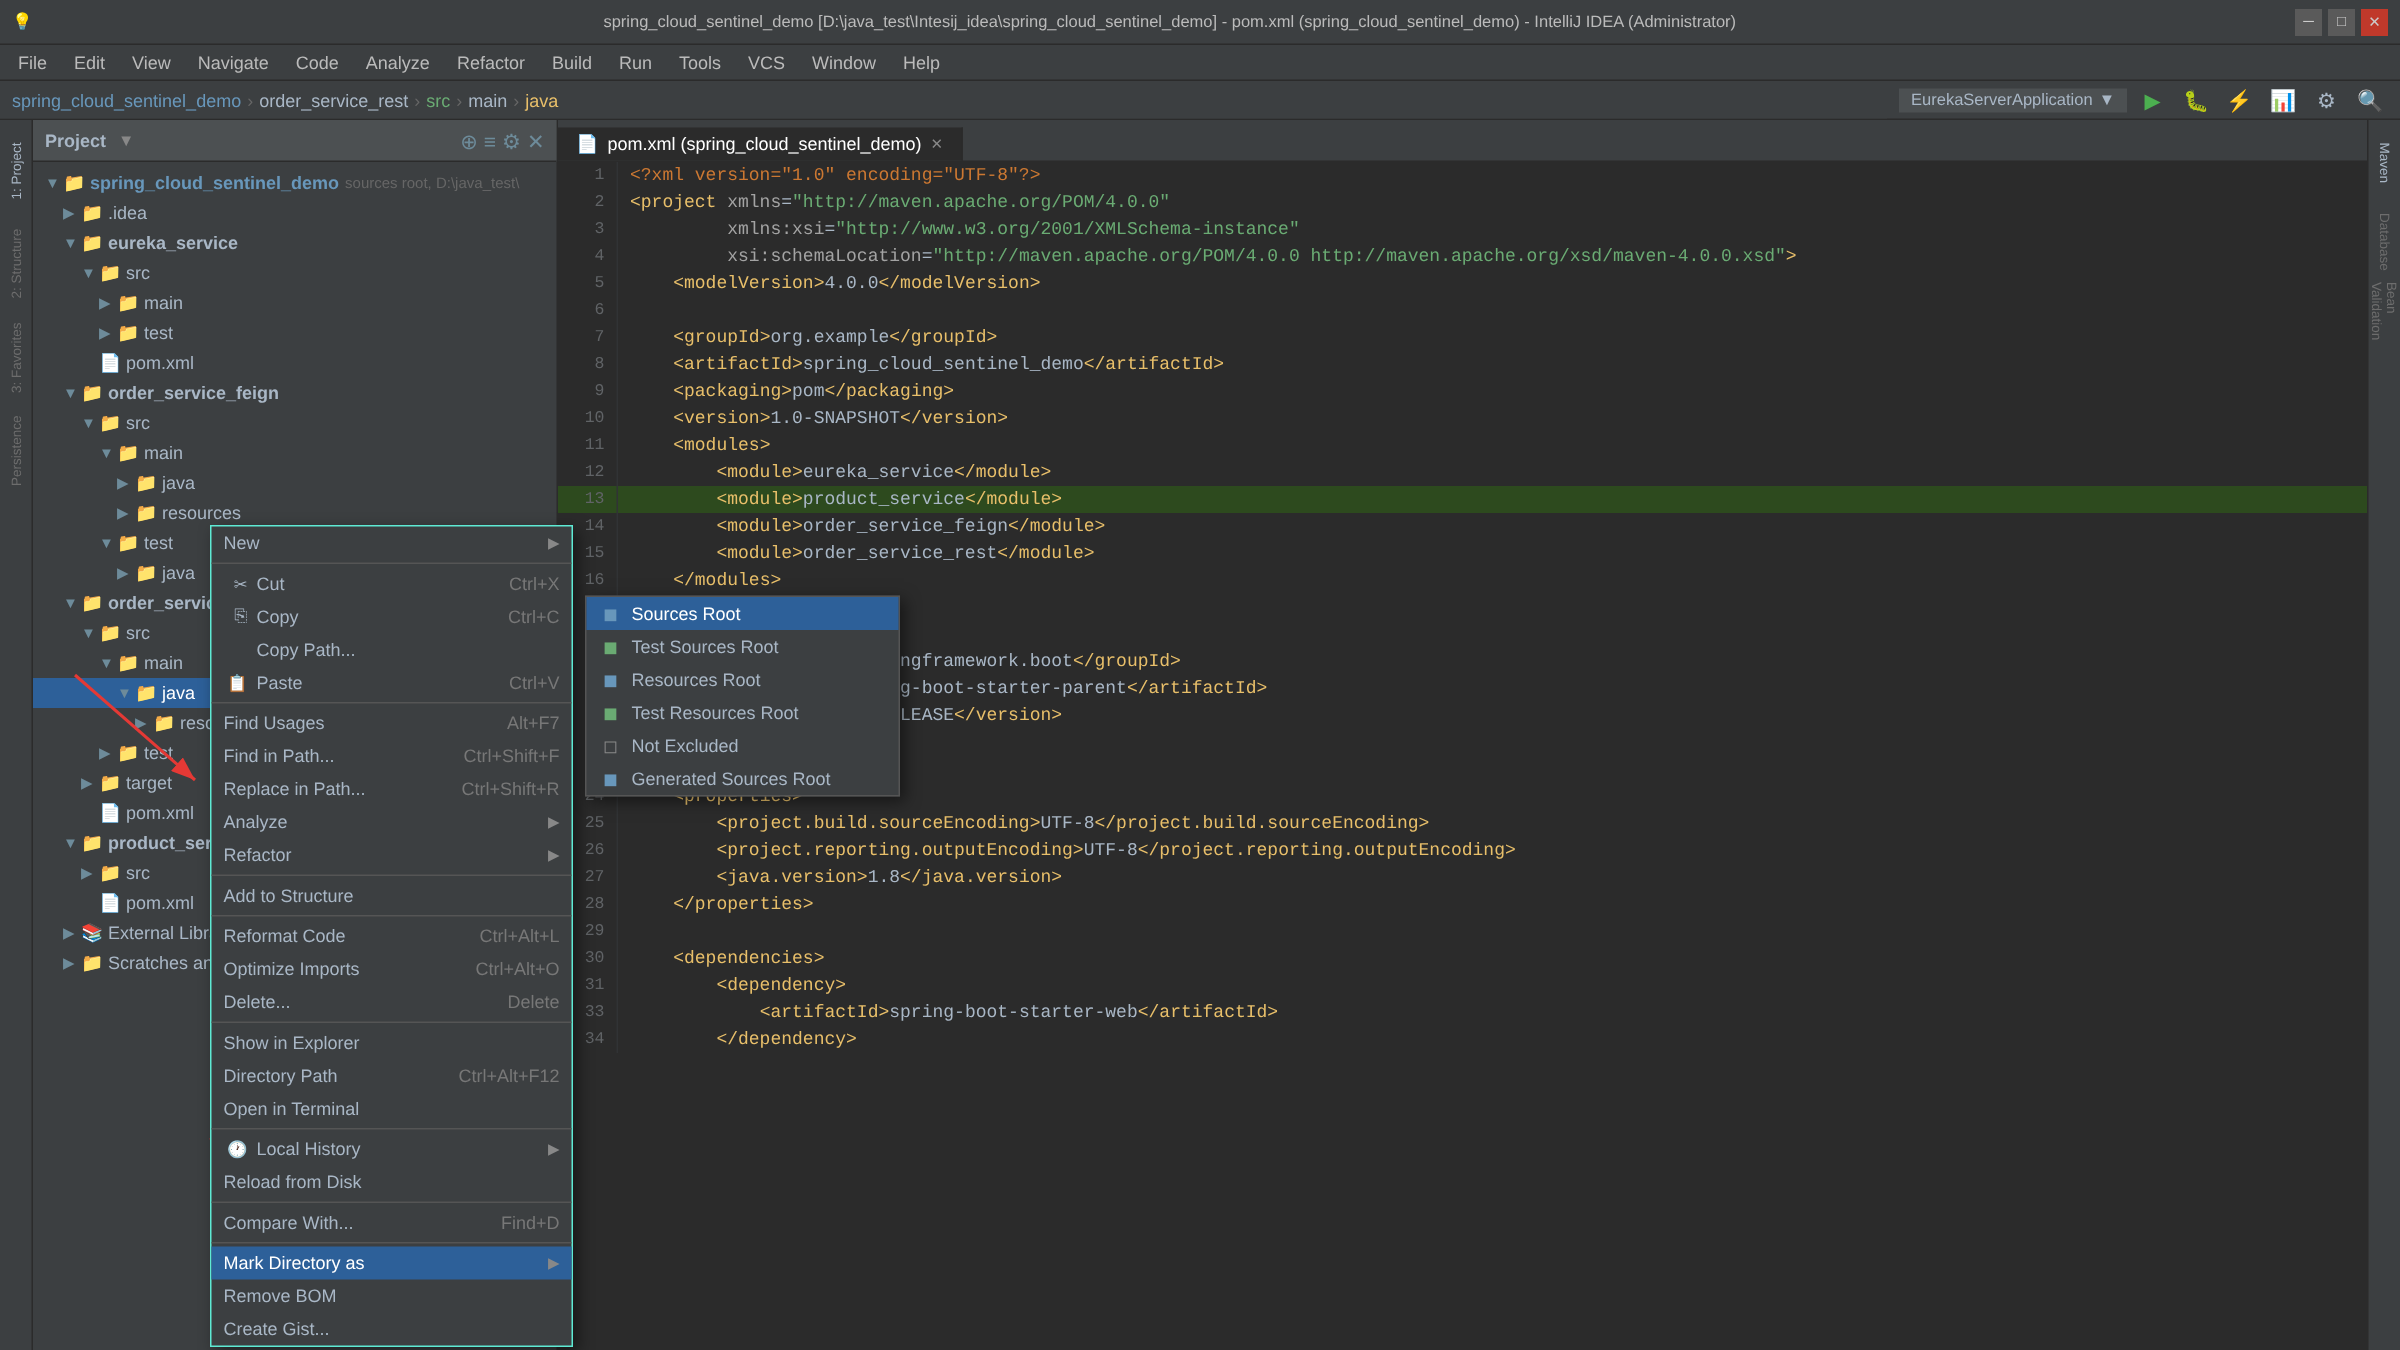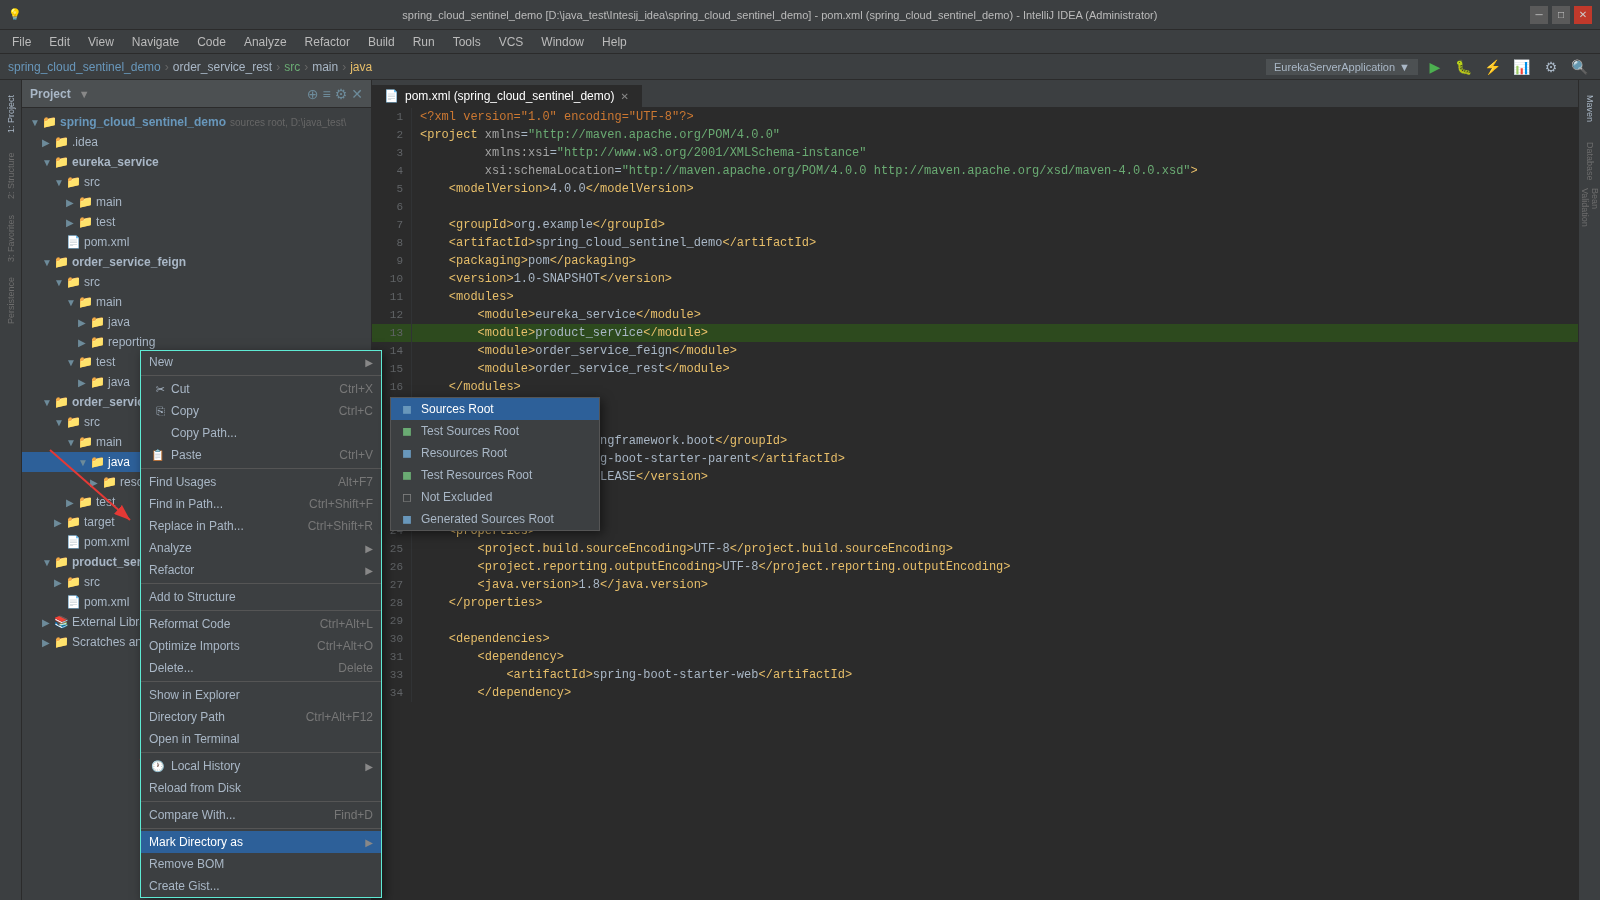--- a/index.html
+++ b/index.html
@@ -442,21 +442,21 @@
       <div class="tree-item">
         <span class="tree-indent" style="width:52px;"></span>
         <span class="tree-arrow">▶</span>
         <span class="tree-icon" style="color:#6897bb;">📁</span>
         <span>java</span>
       </div>
       <div class="tree-item">
         <span class="tree-indent" style="width:52px;"></span>
         <span class="tree-arrow">▶</span>
         <span class="tree-icon folder-icon">📁</span>
-        <span>reporting</span>
+        <span>resources</span>
       </div>
       <div class="tree-item">
         <span class="tree-indent" style="width:40px;"></span>
         <span class="tree-arrow">▼</span>
         <span class="tree-icon folder-icon">📁</span>
         <span>test</span>
       </div>
       <div class="tree-item">
         <span class="tree-indent" style="width:52px;"></span>
         <span class="tree-arrow">▶</span>

